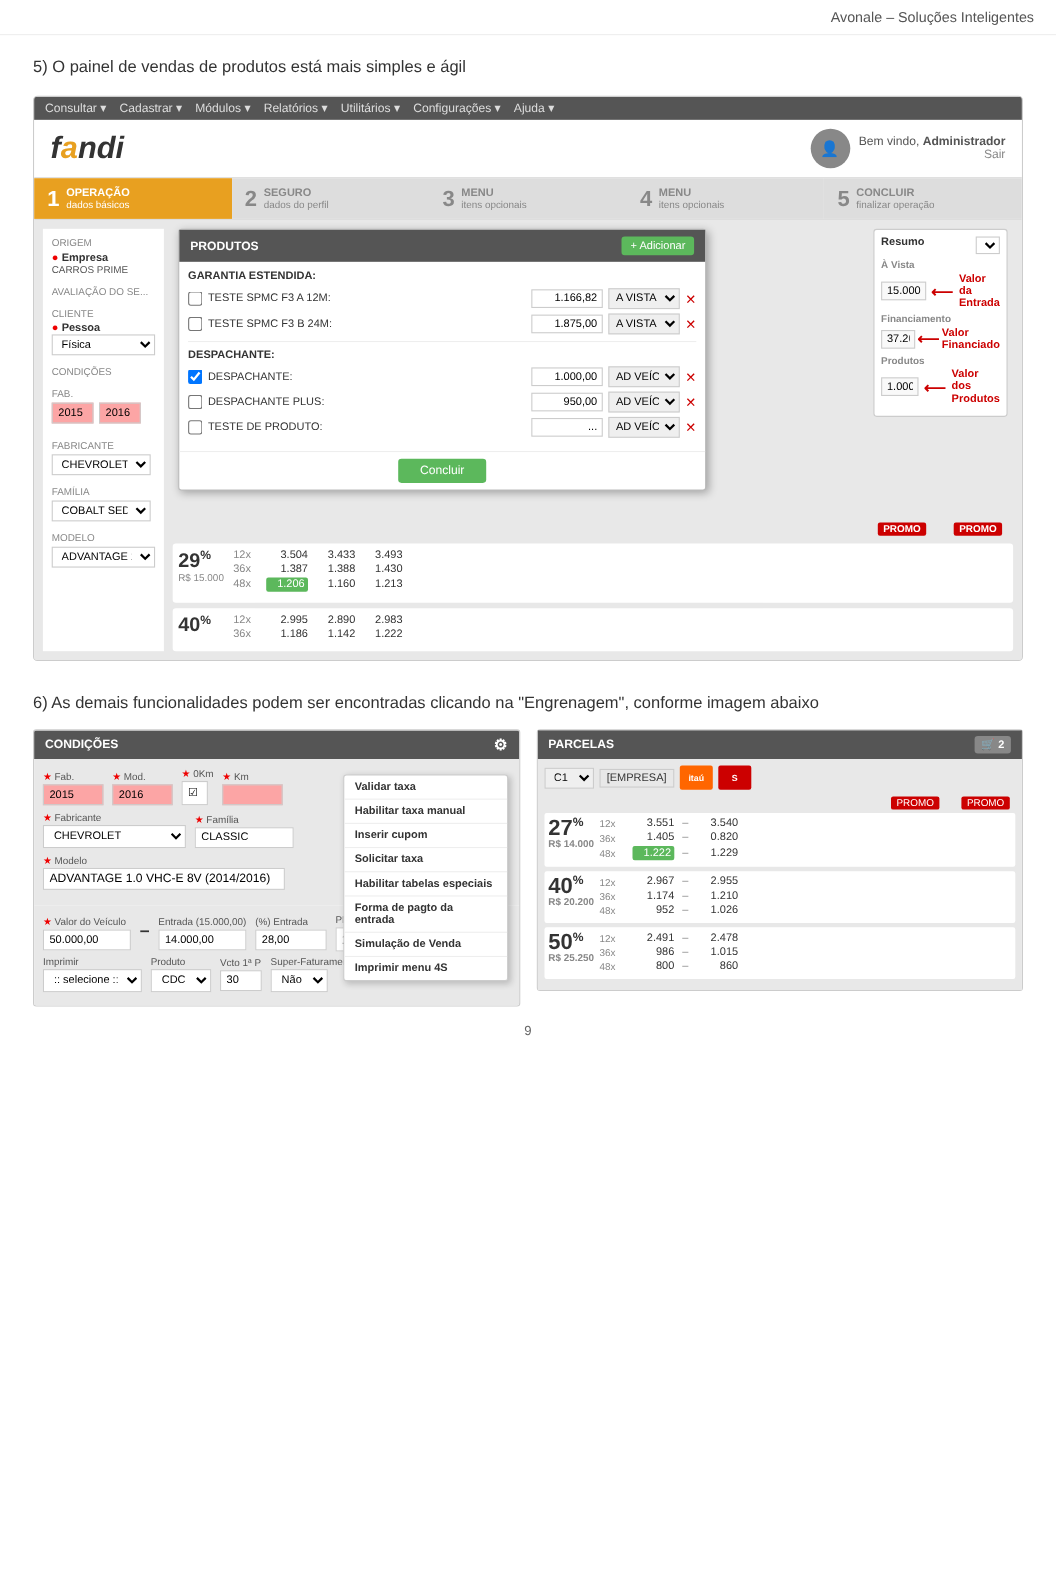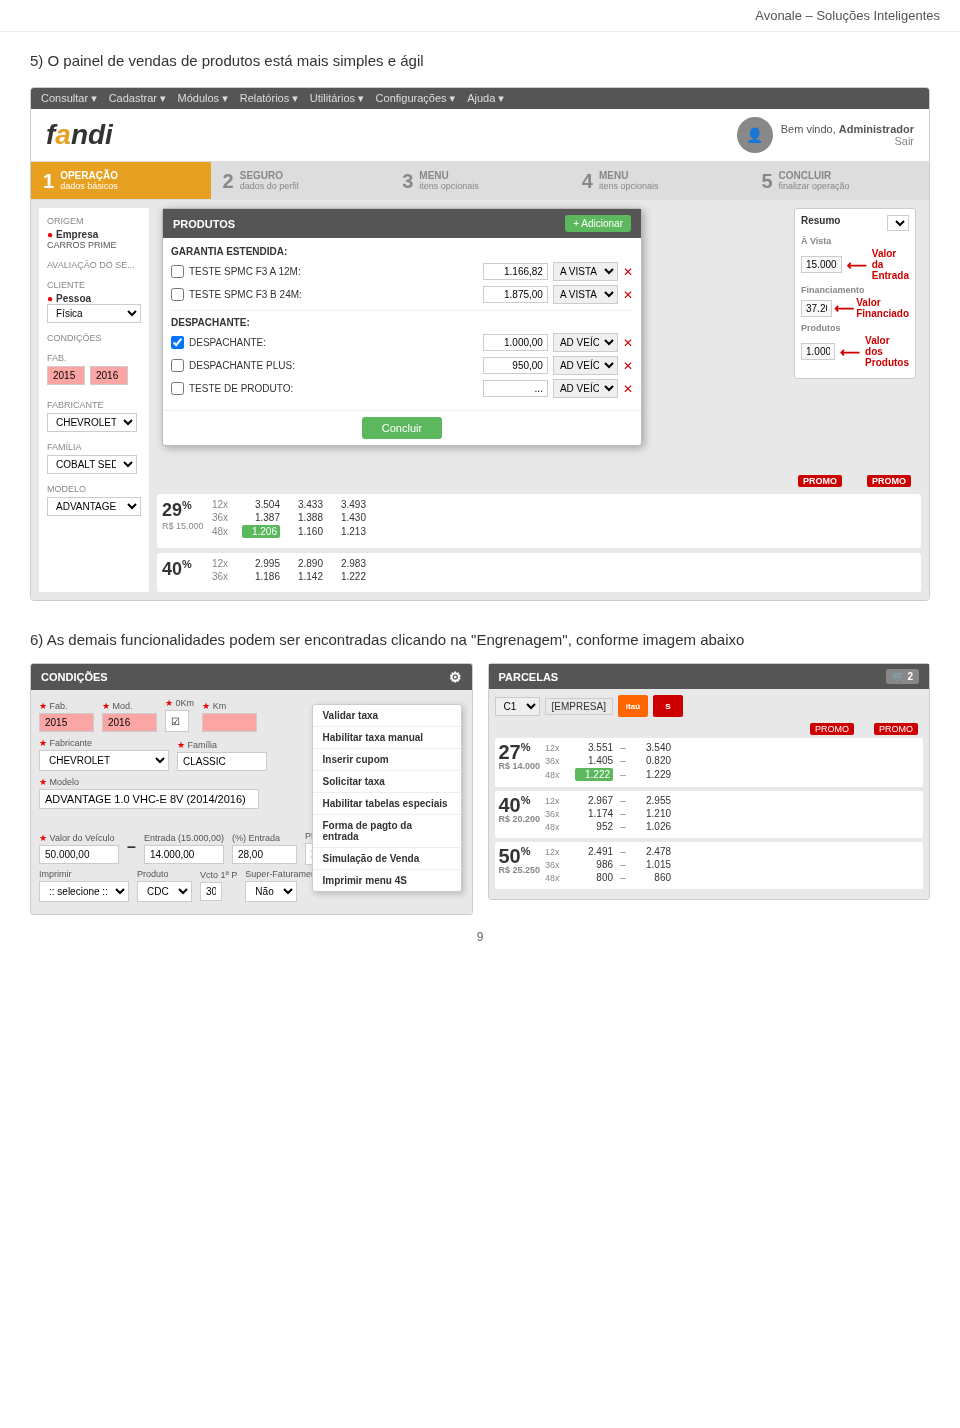--- a/index.html
+++ b/index.html
@@ -369,21 +369,21 @@
     .bv-row { display: flex; gap: 8px; margin-bottom: 4px; align-items: center; font-size: 10px; }
     .bv-label { font-size: 9px; color: #555; }
     .bv-input {
       border: 1px solid #ccc;
       padding: 3px 5px;
       font-size: 10px;
       background: #fff;
     }
     .bv-input-lg { width: 80px; }
     .bv-input-md { width: 65px; }
-    .bv-input-sm { width: 22px; }
+    .bv-input-sm { width: 38px; }
     .bv-input-xs { width: 35px; }
     .dash-sep { font-size: 12px; font-weight: bold; }
 
     
     .dropdown-menu-box {
       position: absolute;
       top: 35px;
       right: 0;
       background: #fff;
       border: 1px solid #ccc;

